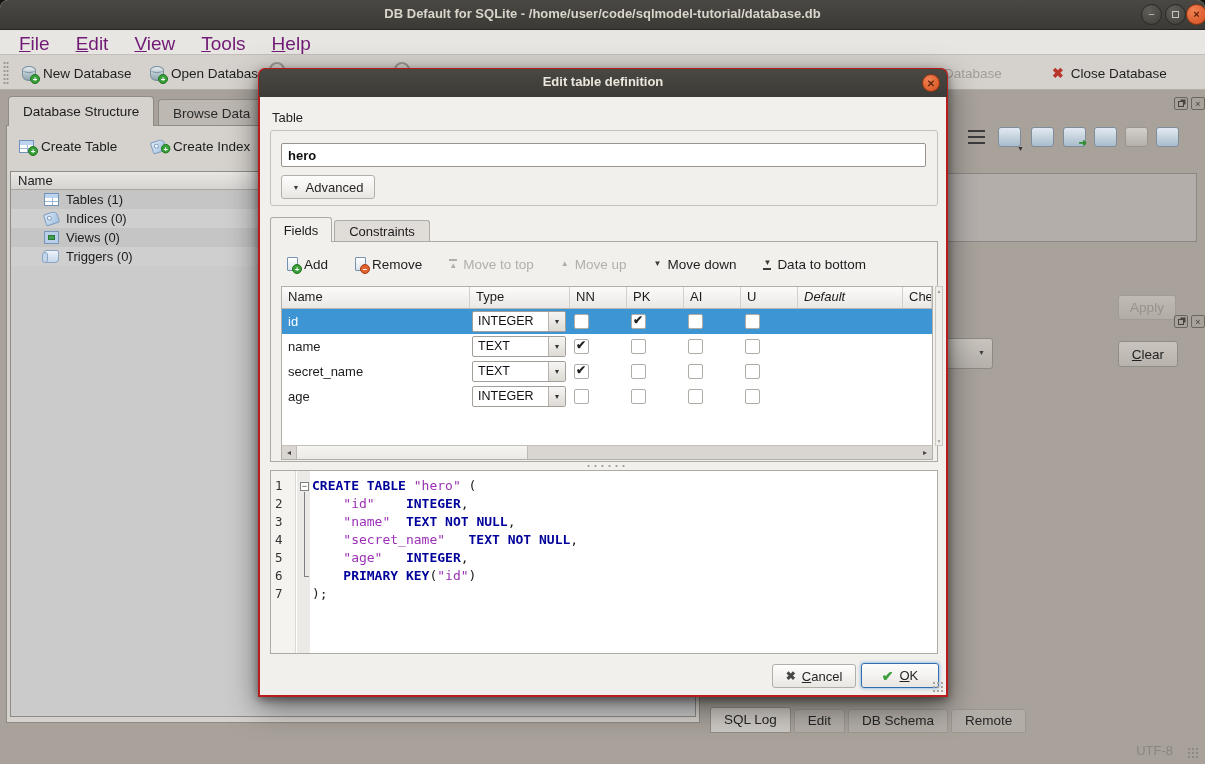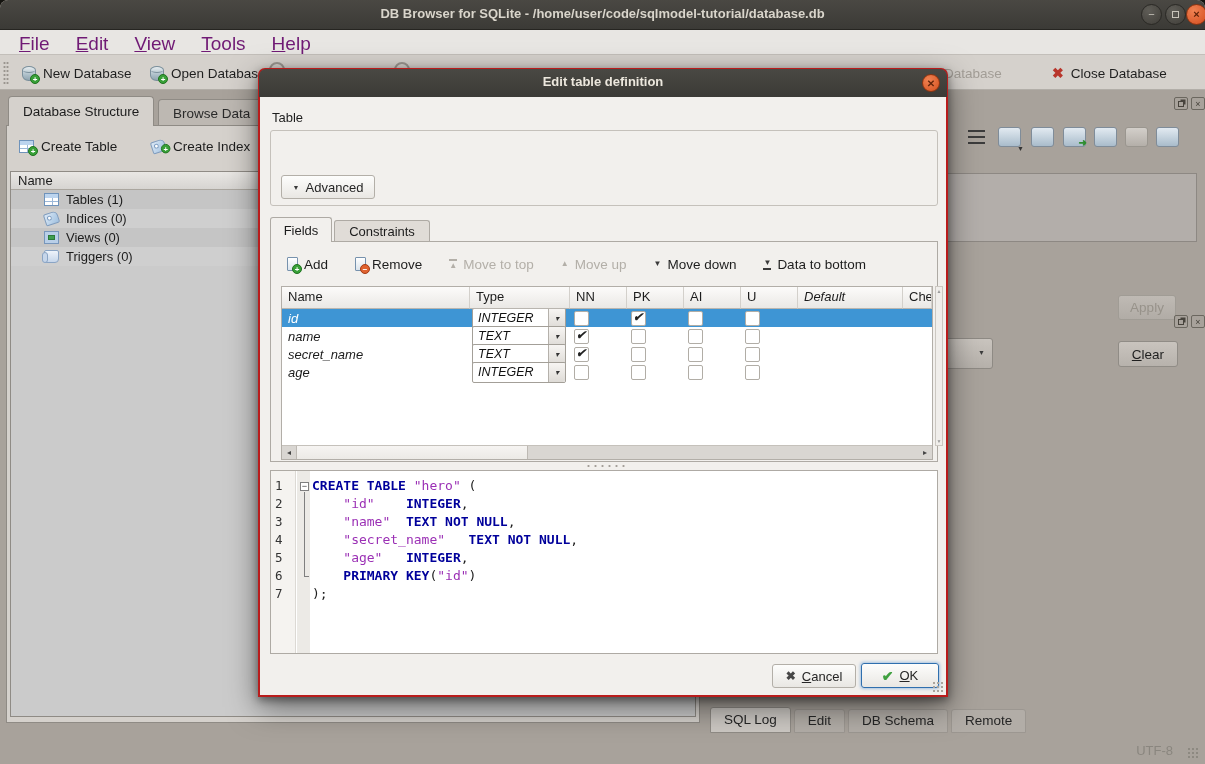--- a/index.html
+++ b/index.html
@@ -150,21 +150,21 @@
   .mi.barb{border-bottom:2px solid currentColor;padding-bottom:1px;}
 
   
   .grid{position:absolute;left:10px;top:44px;width:652px;height:174px;
     border:1px solid #b2aea8;background:#fff;display:flex;flex-direction:column;}
   .ghead{display:flex;height:22px;flex:0 0 auto;}
   .gh{background:linear-gradient(#fcfbfa,#eae8e5);border-right:1px solid #d3d0cb;
     border-bottom:1px solid #b9b5af;font-size:13px;padding:2px 0 0 6px;overflow:hidden;
     white-space:nowrap;flex:0 0 auto;}
   .gbody{flex:1 1 auto;background:#fff;overflow:hidden;}
-  .frow{display:flex;height:18px;align-items:center;font-style:italic;}
+  .frow{display:flex;height:25px;align-items:center;}
   .frow.sel{background:#3e95d4;}
   .fcell{flex:0 0 auto;height:100%;display:flex;align-items:center;}
   .fname{padding-left:6px;font-size:13px;}
   .frow.sel .fname{color:#fff;}
   .combo{display:flex;align-items:stretch;background:#fff;border:1px solid #a39f98;
     border-radius:2px;height:21px;margin:0 2px;width:94px;}
   .combo .cval{flex:1;padding:2px 0 0 5px;font-size:12.5px;color:#111;overflow:hidden;}
   .combo .cbtn{width:17px;background:linear-gradient(#f7f5f3,#dedbd6);
     border-left:1px solid #b5b1ab;display:flex;align-items:center;justify-content:center;
     font-size:8px;color:#333;border-radius:0 2px 2px 0;}
@@ -205,21 +205,21 @@
   .okbtn{border:1px solid #2f6fae;box-shadow:0 0 3px 1px rgba(70,140,210,.45);}
   .dgrip{position:absolute;right:3px;bottom:3px;width:11px;height:11px;
     background:radial-gradient(circle,#aaa59e 1px,transparent 1.2px);background-size:4px 4px;}
 </style>
 </head>
 <body>
 
 <div class="screen">
 
   <div class="abs titlebar">
-    <div class="wtitle">DB Browser for SQLite - /home/user/code/sqlmodel-tutorial/database.db</div>
+    <div class="wtitle">DB Default for SQLite - /home/user/code/sqlmodel-tutorial/database.db</div>
     <div class="wb" style="left:1141px">
         <span>−</span>
       </div>
     <div class="wb max" style="left:1165px">
         <span></span>
       </div>
     <div class="wb close" style="left:1186px">
         <span>×</span>
       </div>
   </div>
@@ -357,20 +357,21 @@
     <div class="dlg-title">
       <div class="txt">Edit table definition</div>
       <div class="dlg-close">
           <span>✕</span>
         </div>
     </div>
 
     <div class="dlbl" style="left:12px;top:40px">Table</div>
 
     <div class="groupbox">
+      <input class="tbl-input" value="hero" style="">
       <div class="btn adv">
         <span class="tri" style="font-size:7px">▼</span>
         <span>Advanced</span>
       </div>
     </div>
 
     <div class="dtab act">
       <span>Fields</span>
     </div>
     <div class="dtab inact">

